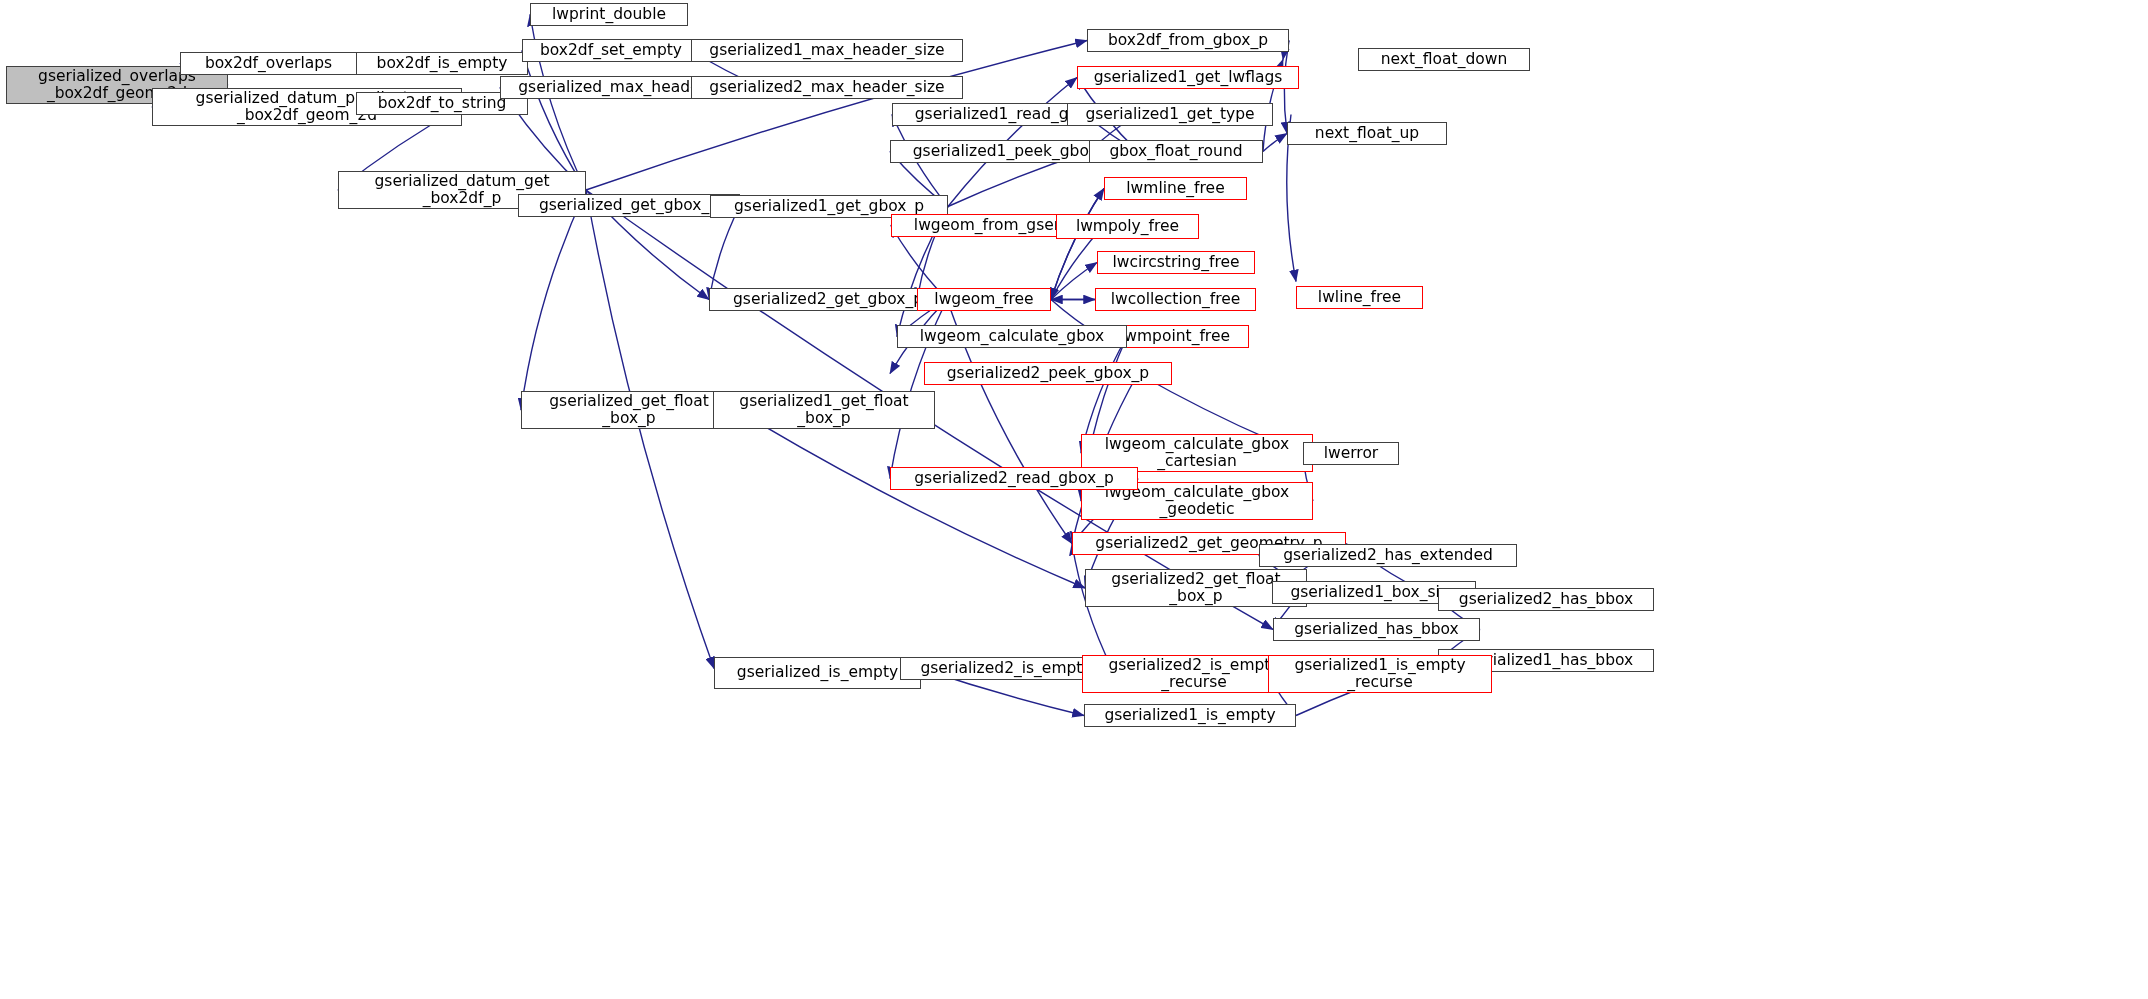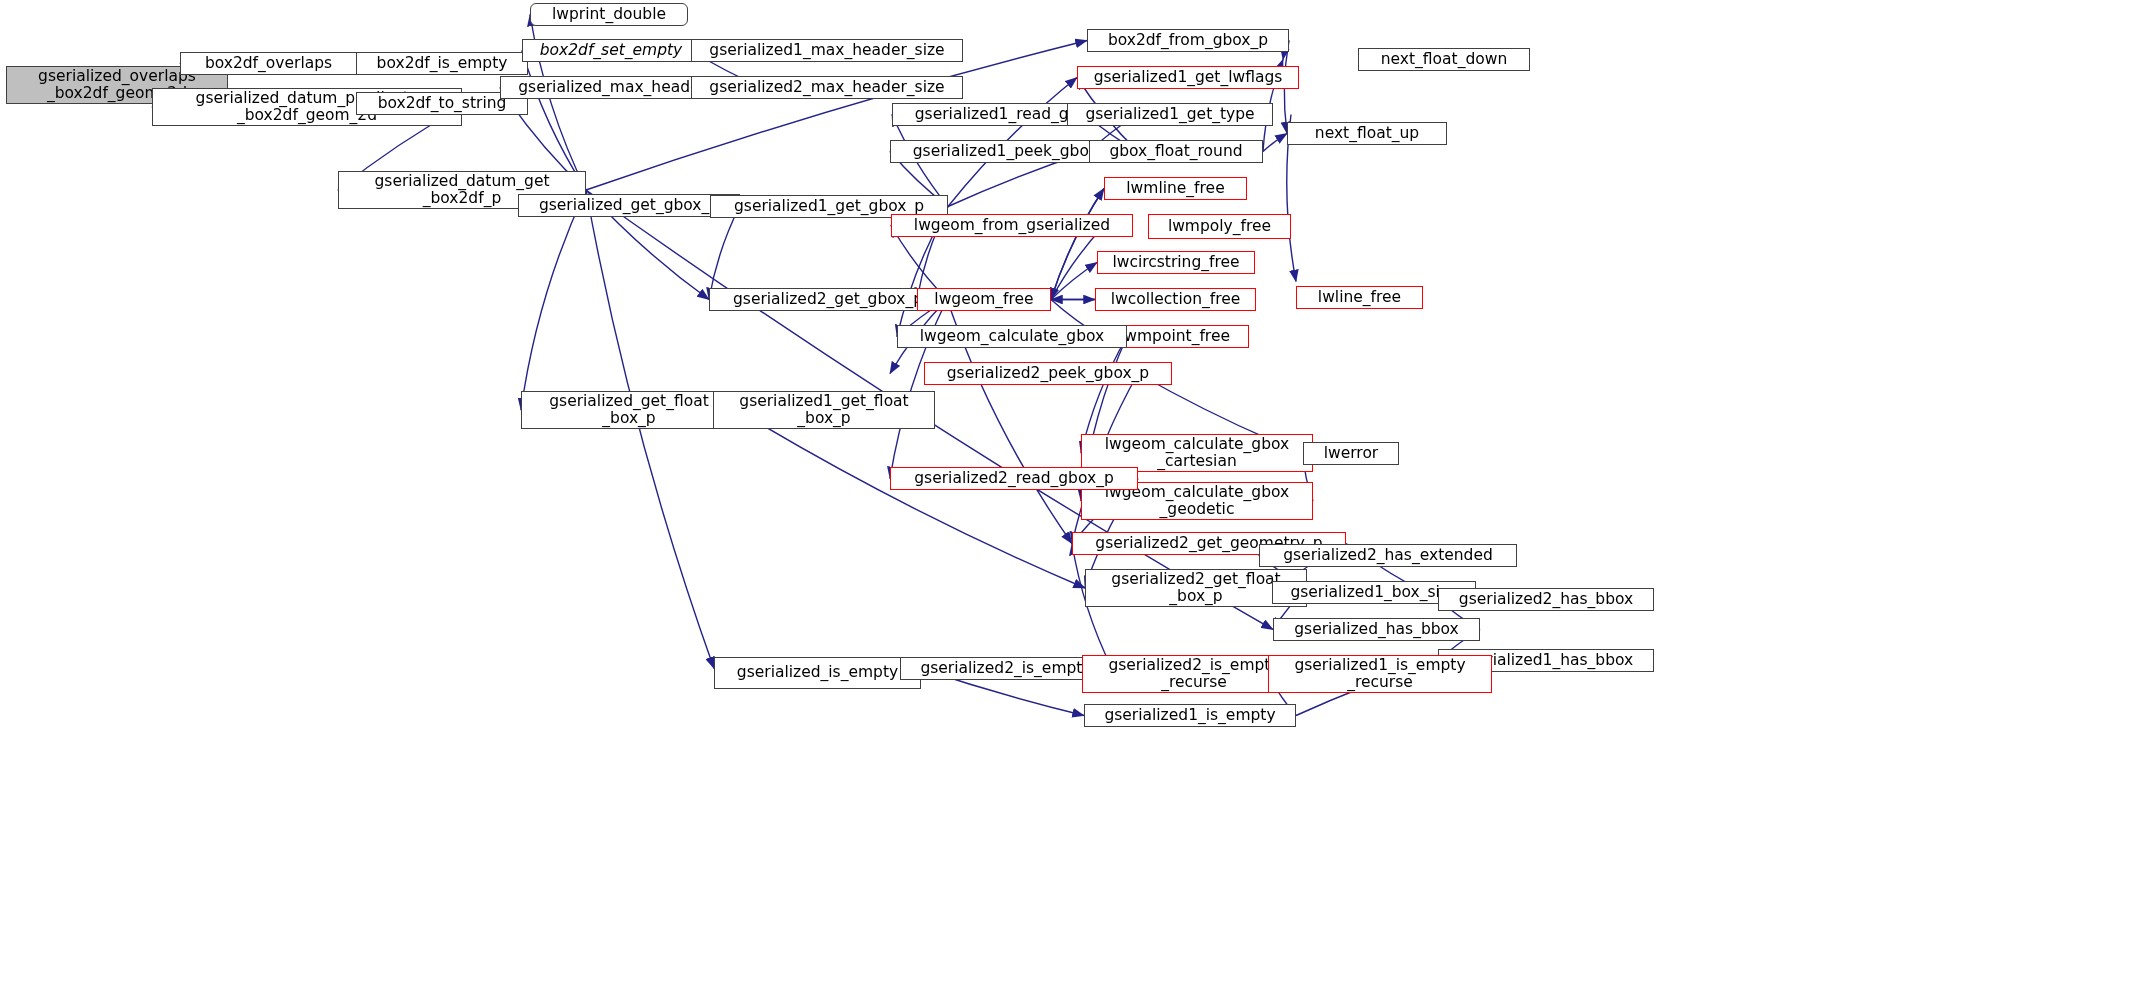--- a/index.html
+++ b/index.html
@@ -135,40 +135,40 @@
       </g>
   </svg>
   <div id="nodes-g">
       <div class="node root" style="left: 6px; top: 66px; width: 222px; height: 38px;">gserialized_overlaps
 _box2df_geom_2d</div>
       <div class="node gray" style="left: 180px; top: 52px; width: 177px; height: 23px;">box2df_overlaps</div>
       <div class="node gray" style="left: 152px; top: 88px; width: 310px; height: 38px;">gserialized_datum_predicate
 _box2df_geom_2d</div>
       <div class="node gray" style="left: 356px; top: 52px; width: 172px; height: 23px;">box2df_is_empty</div>
       <div class="node gray" style="left: 356px; top: 92px; width: 172px; height: 23px;">box2df_to_string</div>
-      <div class="node gray" style="left: 530px; top: 3px; width: 158px; height: 23px; border-radius: 6px;">lwprint_double</div>
-      <div class="node gray" style="left: 522px; top: 39px; width: 178px; height: 23px; font-style: italic;">box2df_set_empty</div>
+      <div class="node gray" style="left: 530px; top: 3px; width: 158px; height: 23px;">lwprint_double</div>
+      <div class="node gray" style="left: 522px; top: 39px; width: 178px; height: 23px;">box2df_set_empty</div>
       <div class="node gray" style="left: 500px; top: 76px; width: 262px; height: 23px;">gserialized_max_header_size</div>
       <div class="node gray" style="left: 691px; top: 39px; width: 272px; height: 23px;">gserialized1_max_header_size</div>
       <div class="node gray" style="left: 691px; top: 76px; width: 272px; height: 23px;">gserialized2_max_header_size</div>
       <div class="node gray" style="left: 338px; top: 171px; width: 248px; height: 38px;">gserialized_datum_get
 _box2df_p</div>
       <div class="node gray" style="left: 518px; top: 194px; width: 222px; height: 23px;">gserialized_get_gbox_p</div>
       <div class="node gray" style="left: 892px; top: 103px; width: 245px; height: 23px;">gserialized1_read_gbox_p</div>
       <div class="node gray" style="left: 890px; top: 140px; width: 248px; height: 23px;">gserialized1_peek_gbox_p</div>
       <div class="node gray" style="left: 1087px; top: 29px; width: 202px; height: 23px;">box2df_from_gbox_p</div>
       <div class="node red" style="left: 1077px; top: 66px; width: 222px; height: 23px;">gserialized1_get_lwflags</div>
       <div class="node gray" style="left: 1067px; top: 103px; width: 206px; height: 23px;">gserialized1_get_type</div>
       <div class="node gray" style="left: 1089px; top: 140px; width: 174px; height: 23px;">gbox_float_round</div>
       <div class="node gray" style="left: 1358px; top: 48px; width: 172px; height: 23px;">next_float_down</div>
       <div class="node gray" style="left: 1287px; top: 122px; width: 160px; height: 23px;">next_float_up</div>
       <div class="node gray" style="left: 710px; top: 195px; width: 238px; height: 23px;">gserialized1_get_gbox_p</div>
       <div class="node red" style="left: 891px; top: 214px; width: 242px; height: 23px;">lwgeom_from_gserialized</div>
       <div class="node red" style="left: 1104px; top: 177px; width: 143px; height: 23px;">lwmline_free</div>
-      <div class="node red" style="left: 1148px; top: 214px; width: 143px; height: 25px;">lwmpoly_free</div>
+      <div class="node red" style="left: 1056px; top: 214px; width: 143px; height: 25px;">lwmpoly_free</div>
       <div class="node red" style="left: 1097px; top: 251px; width: 158px; height: 23px;">lwcircstring_free</div>
       <div class="node red" style="left: 1095px; top: 288px; width: 161px; height: 23px;">lwcollection_free</div>
       <div class="node red" style="left: 1101px; top: 325px; width: 148px; height: 23px;">lwmpoint_free</div>
       <div class="node red" style="left: 1296px; top: 270px; width: 127px; height: 23px; margin-top: 16px;">lwline_free</div>
       <div class="node gray" style="left: 709px; top: 288px; width: 238px; height: 23px;">gserialized2_get_gbox_p</div>
       <div class="node red" style="left: 917px; top: 288px; width: 134px; height: 23px;">lwgeom_free</div>
       <div class="node gray" style="left: 897px; top: 325px; width: 230px; height: 23px;">lwgeom_calculate_gbox</div>
       <div class="node red" style="left: 924px; top: 362px; width: 248px; height: 23px;">gserialized2_peek_gbox_p</div>
       <div class="node gray" style="left: 521px; top: 391px; width: 216px; height: 38px;">gserialized_get_float
 _box_p</div>

